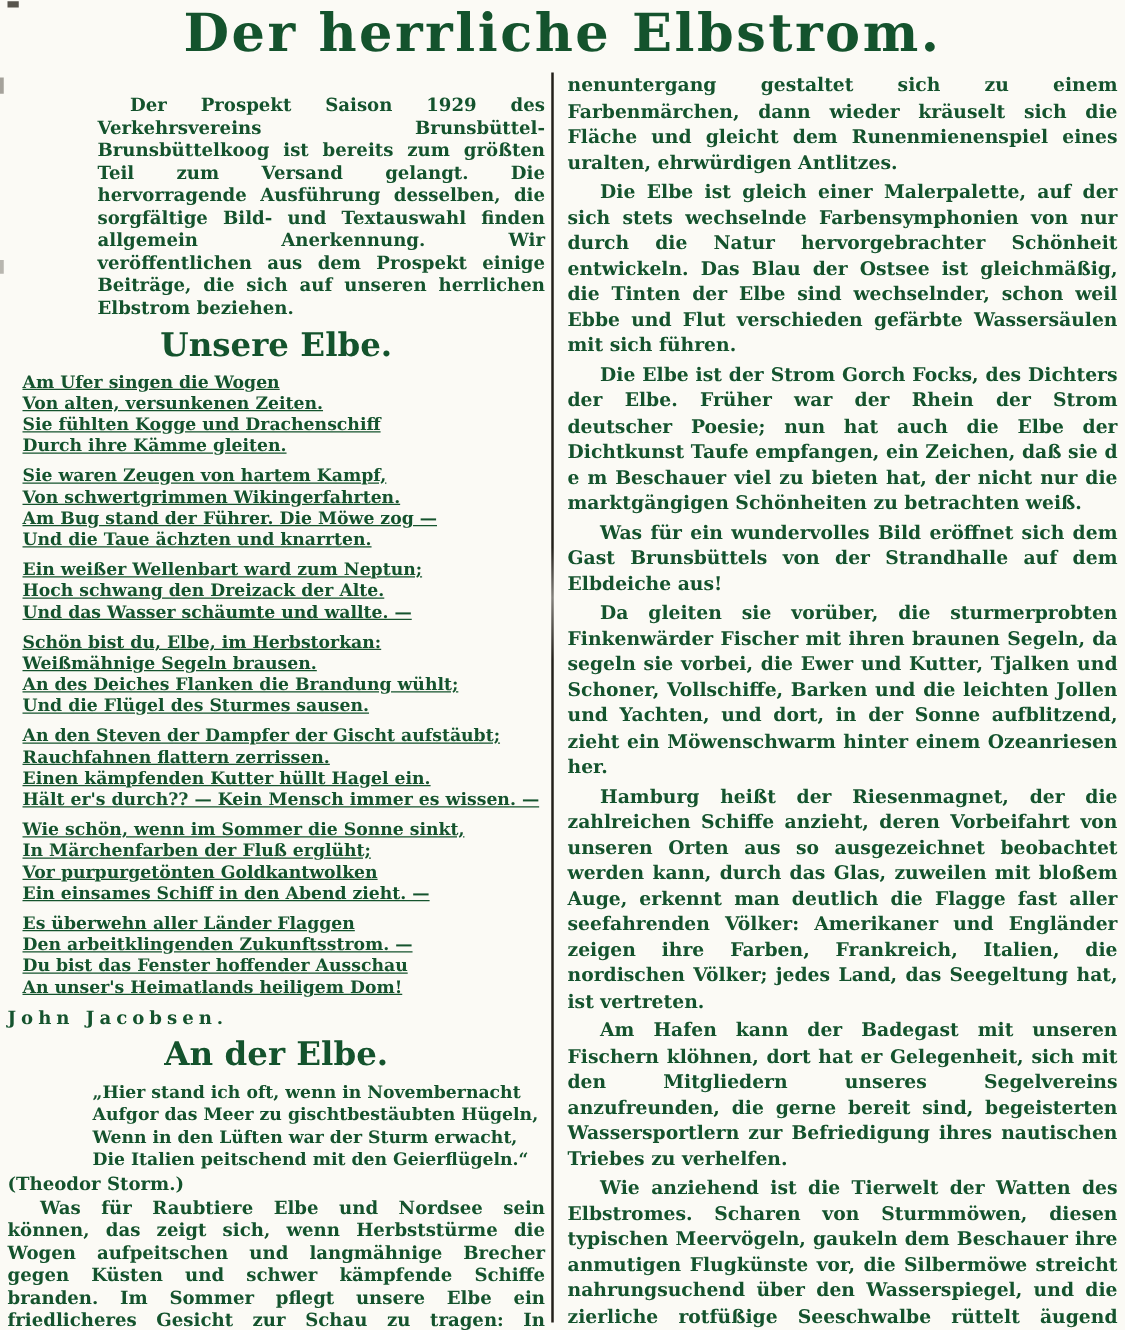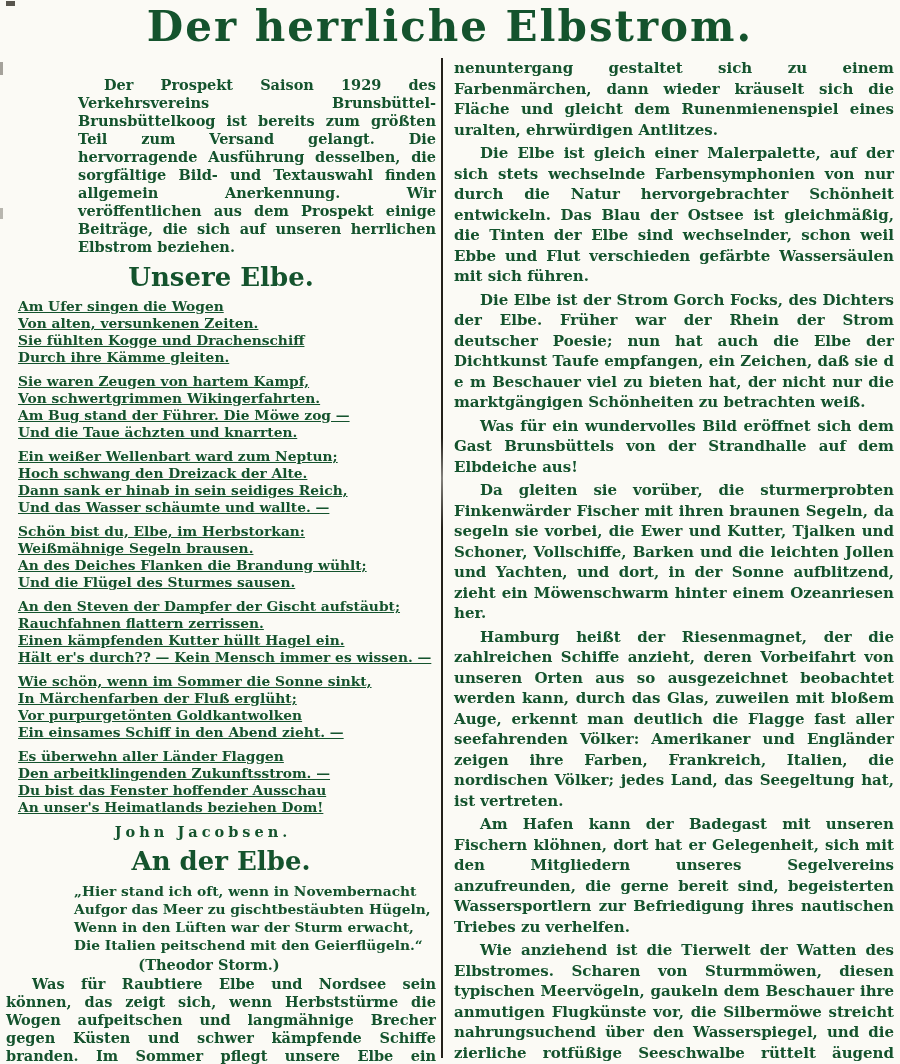--- a/index.html
+++ b/index.html
@@ -37,21 +37,21 @@
     font-size:26px;font-weight:bold;
     margin:6px 0 6px 0;
   }
   .stanza{
     margin:0 0 7px 12px;
     font-size:13.8px;line-height:17px;font-weight:bold;
     white-space:nowrap;
     text-decoration:underline;
   }
   .attrib{
-    text-align:center;
+    text-align:left;
     font-size:14.5px;font-weight:bold;
     margin:2px 24px 2px 0;
   }
   .attrib-spaced{letter-spacing:4px;margin-right:36px;}
   .epigraph{
     margin:2px 0 2px 68px;
     font-size:13.8px;line-height:18px;font-weight:bold;
     white-space:nowrap;
   }
   .prose{
@@ -91,21 +91,20 @@
     </div>
     <div class="stanza">
       <div>Sie waren Zeugen von hartem Kampf,</div>
       <div>Von schwertgrimmen Wikingerfahrten.</div>
       <div>Am Bug stand der Führer. Die Möwe zog —</div>
       <div>Und die Taue ächzten und knarrten.</div>
     </div>
     <div class="stanza">
       <div>Ein weißer Wellenbart ward zum Neptun;</div>
       <div>Hoch schwang den Dreizack der Alte.</div>
-      <div>Dann sank er hinab in sein seidiges Reich,</div>
       <div>Und das Wasser schäumte und wallte. —</div>
     </div>
     <div class="stanza">
       <div>Schön bist du, Elbe, im Herbstorkan:</div>
       <div>Weißmähnige Segeln brausen.</div>
       <div>An des Deiches Flanken die Brandung wühlt;</div>
       <div>Und die Flügel des Sturmes sausen.</div>
     </div>
     <div class="stanza">
       <div>An den Steven der Dampfer der Gischt aufstäubt;</div>
@@ -116,21 +115,21 @@
     <div class="stanza">
       <div>Wie schön, wenn im Sommer die Sonne sinkt,</div>
       <div>In Märchenfarben der Fluß erglüht;</div>
       <div>Vor purpurgetönten Goldkantwolken</div>
       <div>Ein einsames Schiff in den Abend zieht. —</div>
     </div>
     <div class="stanza">
       <div>Es überwehn aller Länder Flaggen</div>
       <div>Den arbeitklingenden Zukunftsstrom. —</div>
       <div>Du bist das Fenster hoffender Ausschau</div>
-      <div>An unser's Heimatlands beziehen Dom!</div>
+      <div>An unser's Heimatlands heiligem Dom!</div>
     </div>
 
     <div class="attrib attrib-spaced">John Jacobsen.</div>
 
     <h2 class="sec-heading">An der Elbe.</h2>
 
     <div class="epigraph">
       <div>„Hier stand ich oft, wenn in Novembernacht</div>
       <div>Aufgor das Meer zu gischtbestäubten Hügeln,</div>
       <div>Wenn in den Lüften war der Sturm erwacht,</div>

